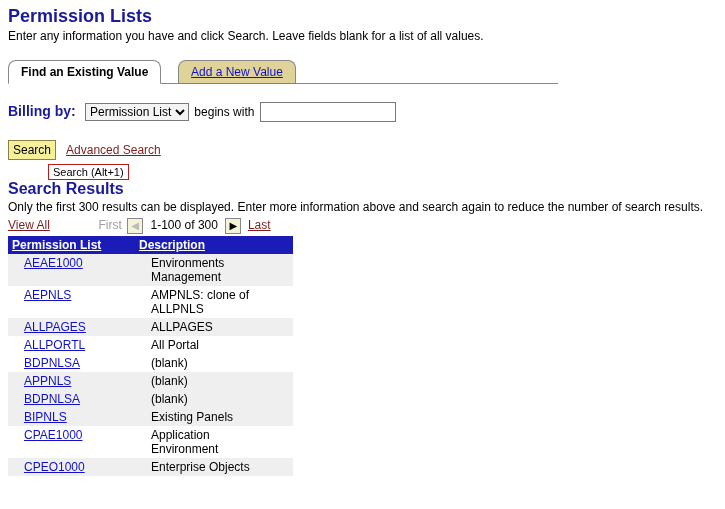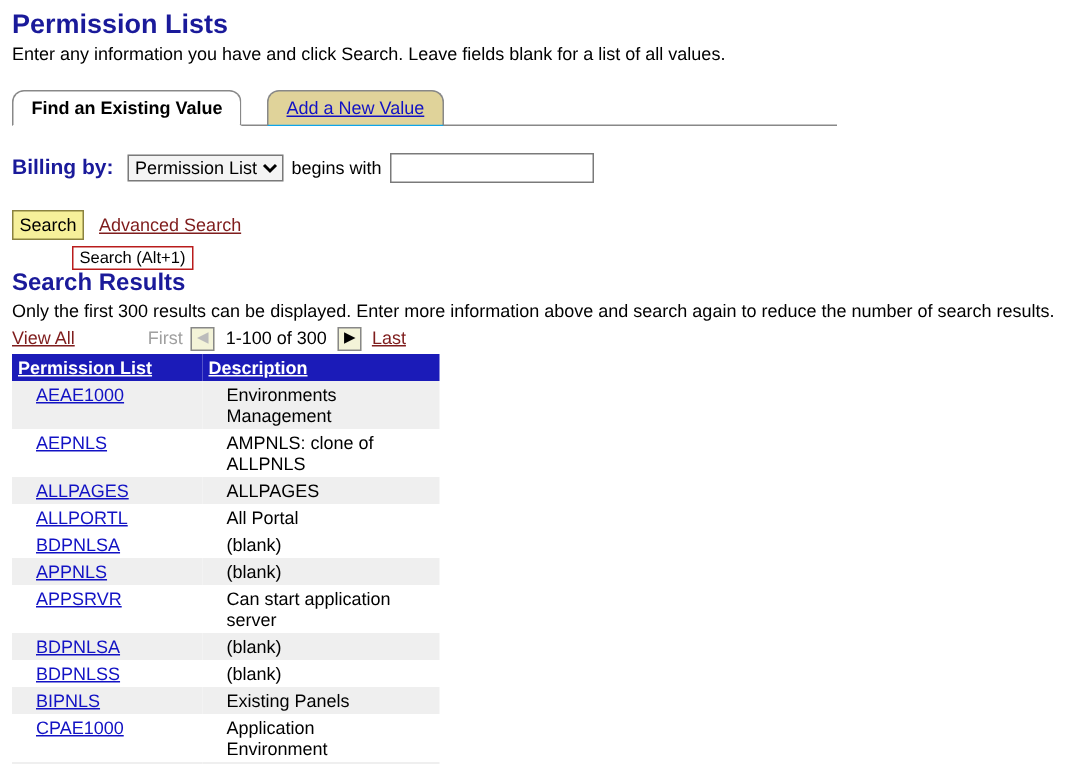--- a/index.html
+++ b/index.html
@@ -239,32 +239,24 @@
         <td>All Portal</td>
       </tr>
       <tr>
         <td class="col-perm"><a>BDPNLSA</a></td>
         <td>(blank)</td>
       </tr>
       <tr class="odd">
         <td class="col-perm"><a>APPNLS</a></td>
         <td>(blank)</td>
       </tr>
-      <tr>
-        <td class="col-perm"><a>APPSRVR</a></td>
-        <td>Can start application server</td>
-      </tr>
       <tr class="odd">
         <td class="col-perm"><a>BDPNLSA</a></td>
         <td>(blank)</td>
       </tr>
-      <tr>
-        <td class="col-perm"><a>BDPNLSS</a></td>
-        <td>(blank)</td>
-      </tr>
       <tr class="odd">
         <td class="col-perm"><a>BIPNLS</a></td>
         <td>Existing Panels</td>
       </tr>
       <tr>
         <td class="col-perm"><a>CPAE1000</a></td>
         <td>Application Environment</td>
       </tr>
       <tr class="odd">
         <td class="col-perm"><a>CPEO1000</a></td>

